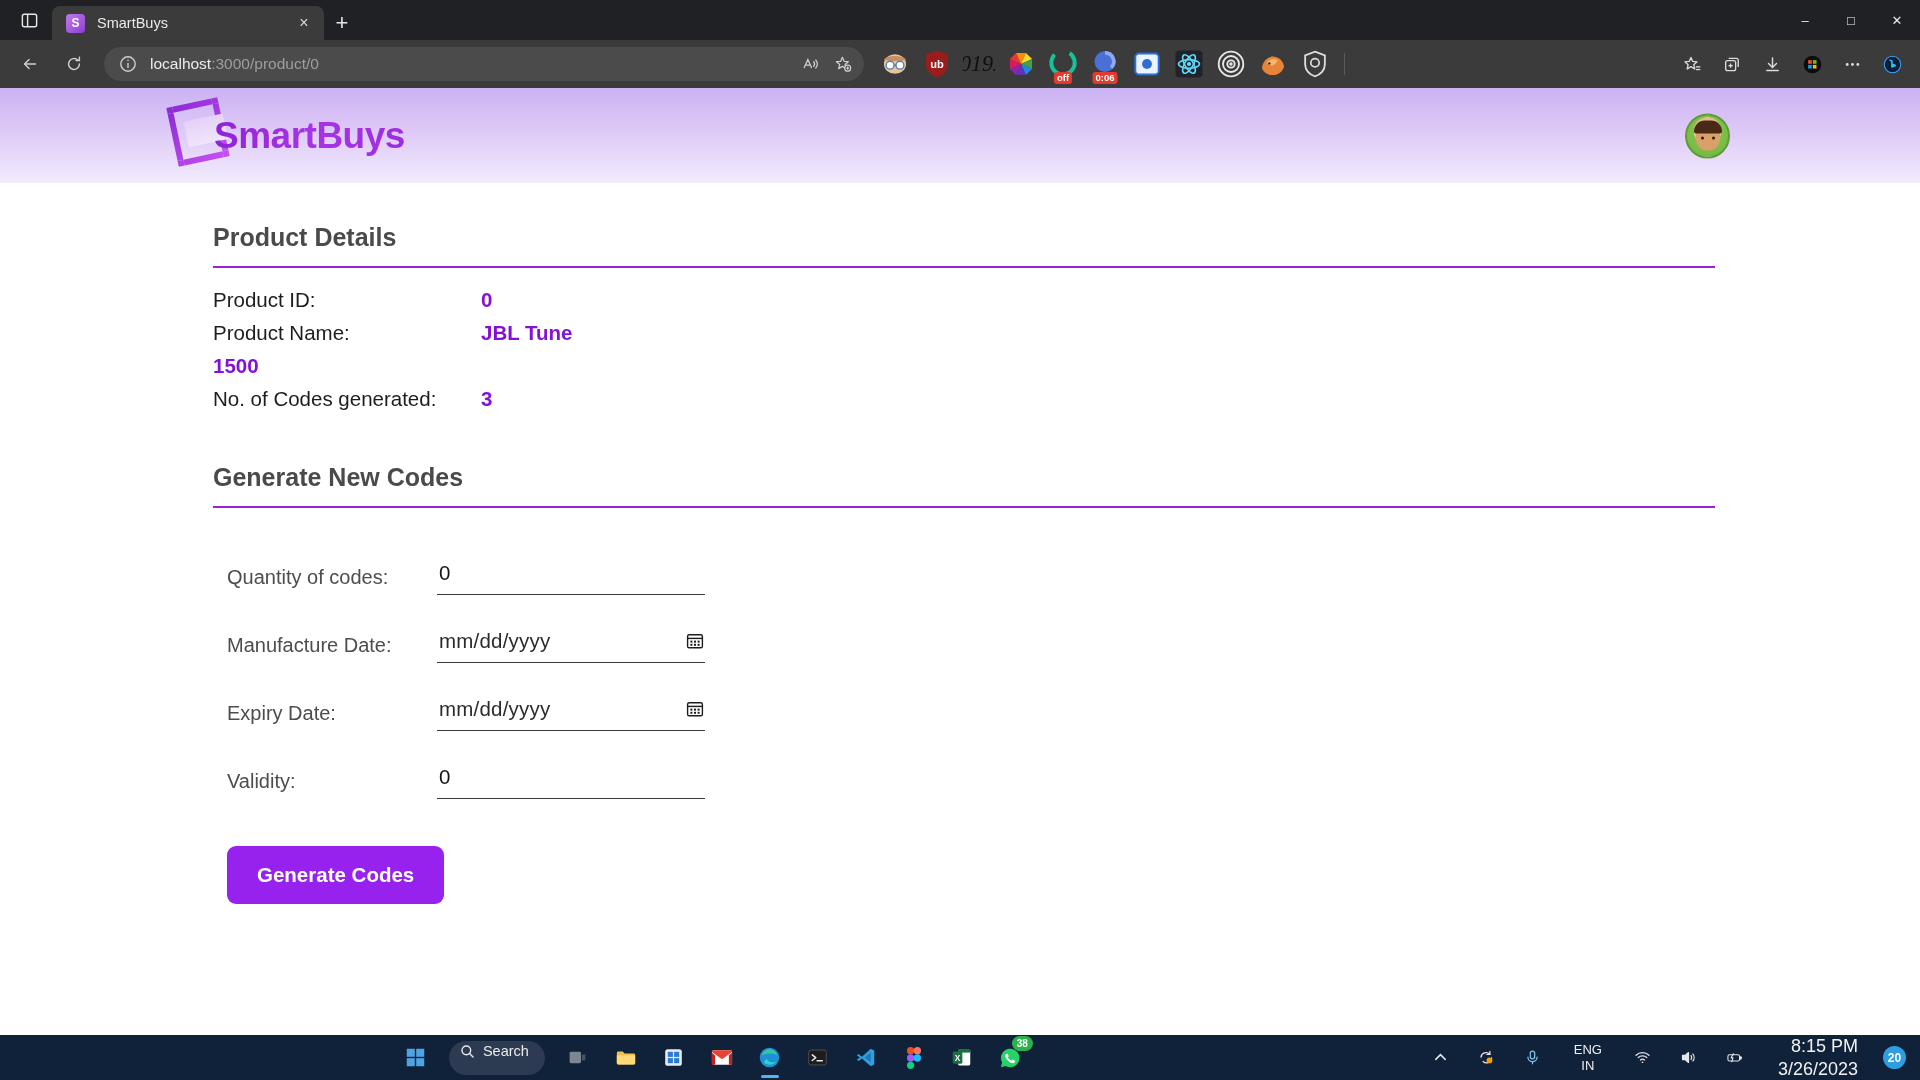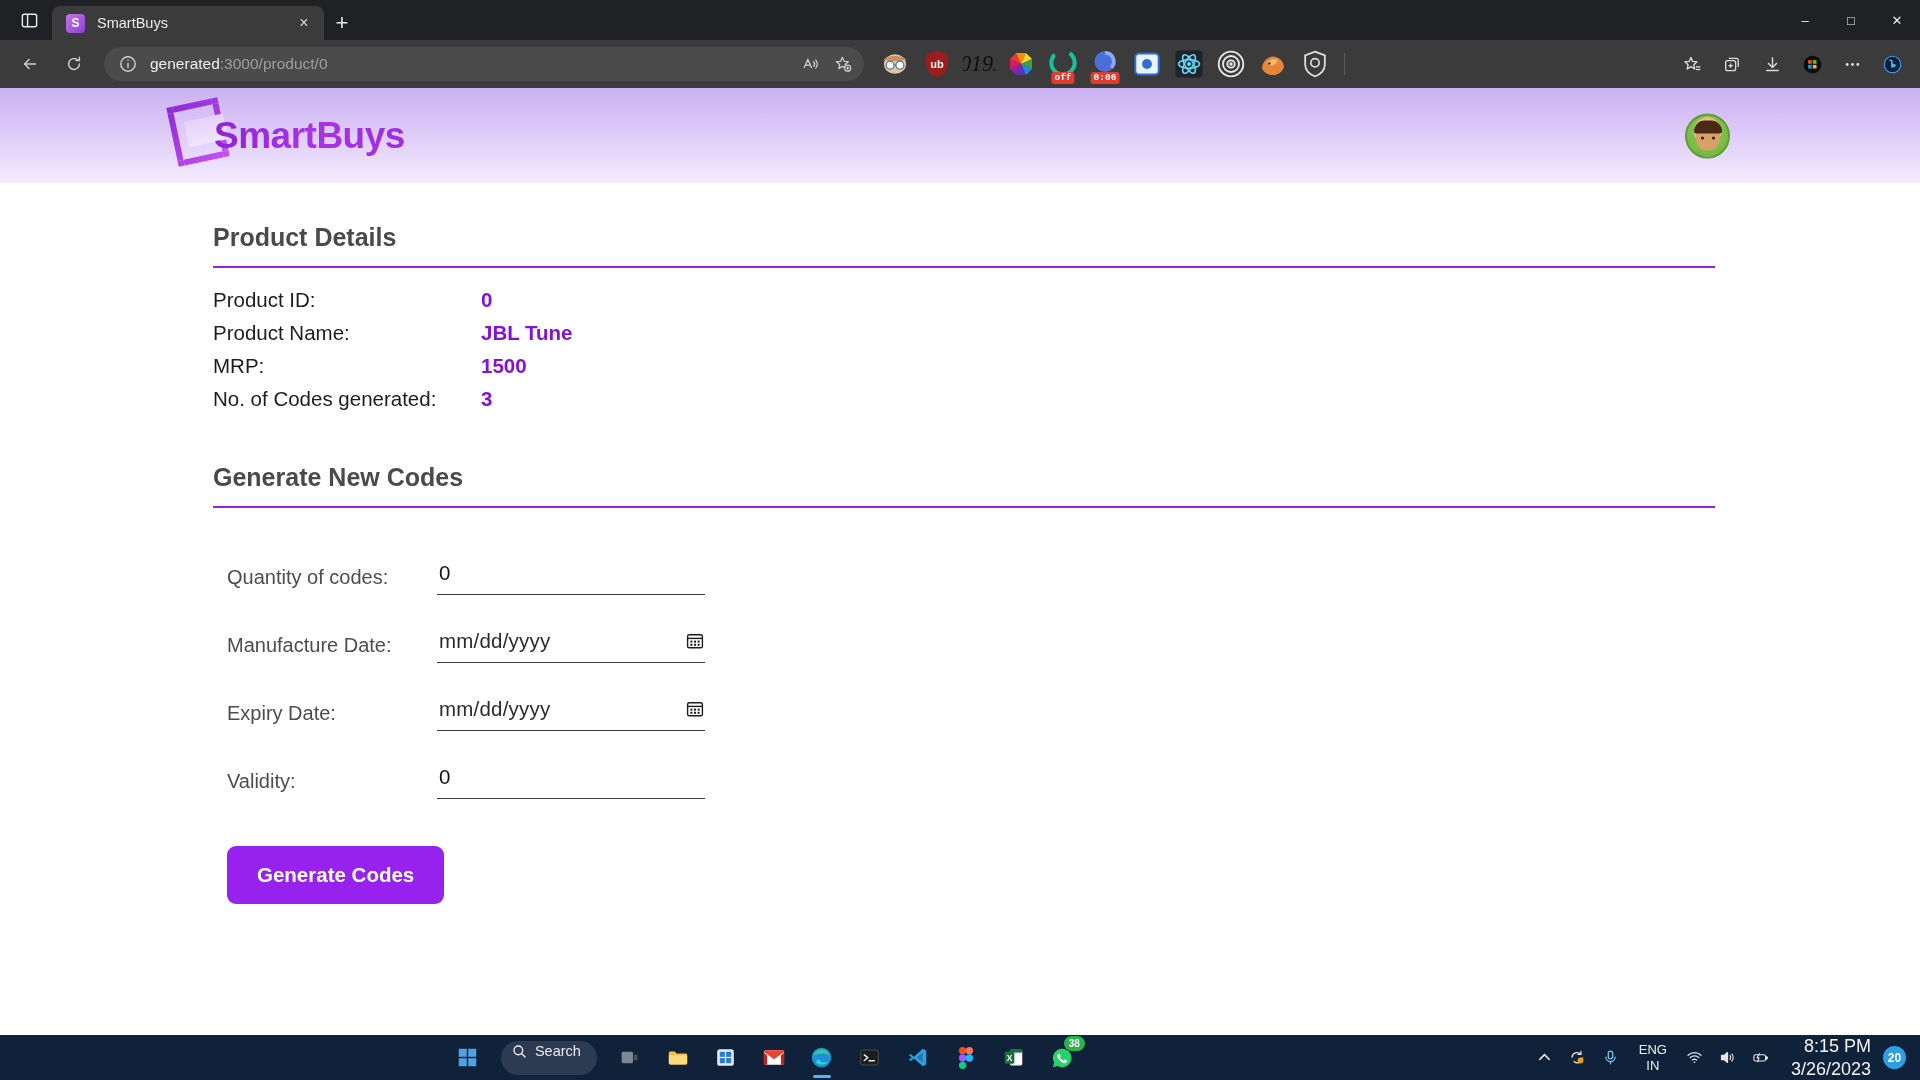--- a/index.html
+++ b/index.html
@@ -106,21 +106,21 @@
 
   .ext-tray { display: flex; align-items: center; margin-left: 10px; }
   .ext {
     width: 32px; height: 32px; margin: 0 5px;
     display: flex; align-items: center; justify-content: center;
     position: relative; border-radius: 4px;
   }
   .ext-badge {
     position: absolute; bottom: -4px; left: 50%; transform: translateX(-50%);
     background: #e23b2e; color: #fff; font-size: 9.5px; font-weight: bold;
-    padding: 1px 3px; border-radius: 3px; line-height: 1.1; white-space: nowrap; font-family: Liberation Mono, monospace;
+    padding: 1px 3px; border-radius: 3px; line-height: 1.1; white-space: nowrap;
   }
   .tb-divider { width: 1px; height: 22px; background: #5a5a5a; margin: 0 8px; }
   .right-tray { display: flex; align-items: center; margin-left: auto; }
   .rt-ico {
     width: 34px; height: 34px; margin: 0 3px; border-radius: 4px;
     display: flex; align-items: center; justify-content: center; color: #dcdcdc;
   }
   .rt-ico svg { width: 19px; height: 19px; }
 
   
@@ -238,21 +238,21 @@
     height: 34px; padding: 0 16px 13px 11px; border-radius: 17px;
     background: #2c3a52; display: flex; align-items: center; gap: 8px;
     color: #eaeaea; font-size: 14.5px; margin: 0 7px;
   }
   .tb-badge {
     position: absolute; top: -2px; right: -1px;
     background: #2bb24c; color: #fff; border-radius: 9px;
     font-size: 10px; font-weight: bold; padding: 1px 5px; line-height: 1.3;
   }
 
-  .tray { display: flex; align-items: center; padding-right: 14px; gap: 3px; }
+  .tray { display: flex; align-items: center; padding-right: 14px; gap: 16px; }
   .tray-ico {
     width: 30px; height: 34px; display: flex; align-items: center; justify-content: center;
     color: #e6e6e6;
   }
   .tray-ico svg { width: 17px; height: 17px; }
   .tray-lang {
     color: #efefef; font-size: 13px; text-align: center; line-height: 1.22;
     padding: 0 10px;
   }
   .tray-clock {
@@ -307,21 +307,21 @@
 
     <div class="omnibox">
       <div class="omni-info">
         <svg viewBox="0 0 20 20" fill="none" stroke="currentColor" stroke-width="1.4">
           <circle cx="10" cy="10" r="7.2"></circle>
             <line x1="10" y1="9" x2="10" y2="14"></line>
             <circle cx="10" cy="6.3" r="0.8" fill="currentColor" stroke="none"></circle>
         </svg>
       </div>
       <div class="omni-url">
-        <b>generated</b><span>:3000/product/0</span>
+        <b>localhost</b><span>:3000/product/0</span>
       </div>
       <div class="omni-act">
         <svg viewBox="0 0 20 20" fill="none" stroke="currentColor" stroke-width="1.4" stroke-linecap="round">
           <path d="M2.5 14 6.5 5l4 9M3.8 11.3h5.4"></path>
             <path d="M13 7.5a4 4 0 0 1 0 5"></path>
             <path d="M15.3 5.6a7 7 0 0 1 0 8.8"></path>
         </svg>
       </div>
       <div class="omni-act">
         <svg viewBox="0 0 20 20" fill="none" stroke="currentColor" stroke-width="1.4" stroke-linejoin="round">
@@ -499,21 +499,20 @@
           <div class="detail-list">
             <div class="detail-row">
               <span class="detail-label">Product ID:</span>
               <span class="detail-value">0</span>
             </div>
             <div class="detail-row">
               <span class="detail-label">Product Name:</span>
               <span class="detail-value">JBL Tune</span>
             </div>
             <div class="detail-row">
-              <span class="detail-label">MRP:</span>
               <span class="detail-value">1500</span>
             </div>
             <div class="detail-row">
               <span class="detail-label">No. of Codes generated:</span>
               <span class="detail-value">3</span>
             </div>
           </div>
         </section>
 
         <section class="gen-section">

